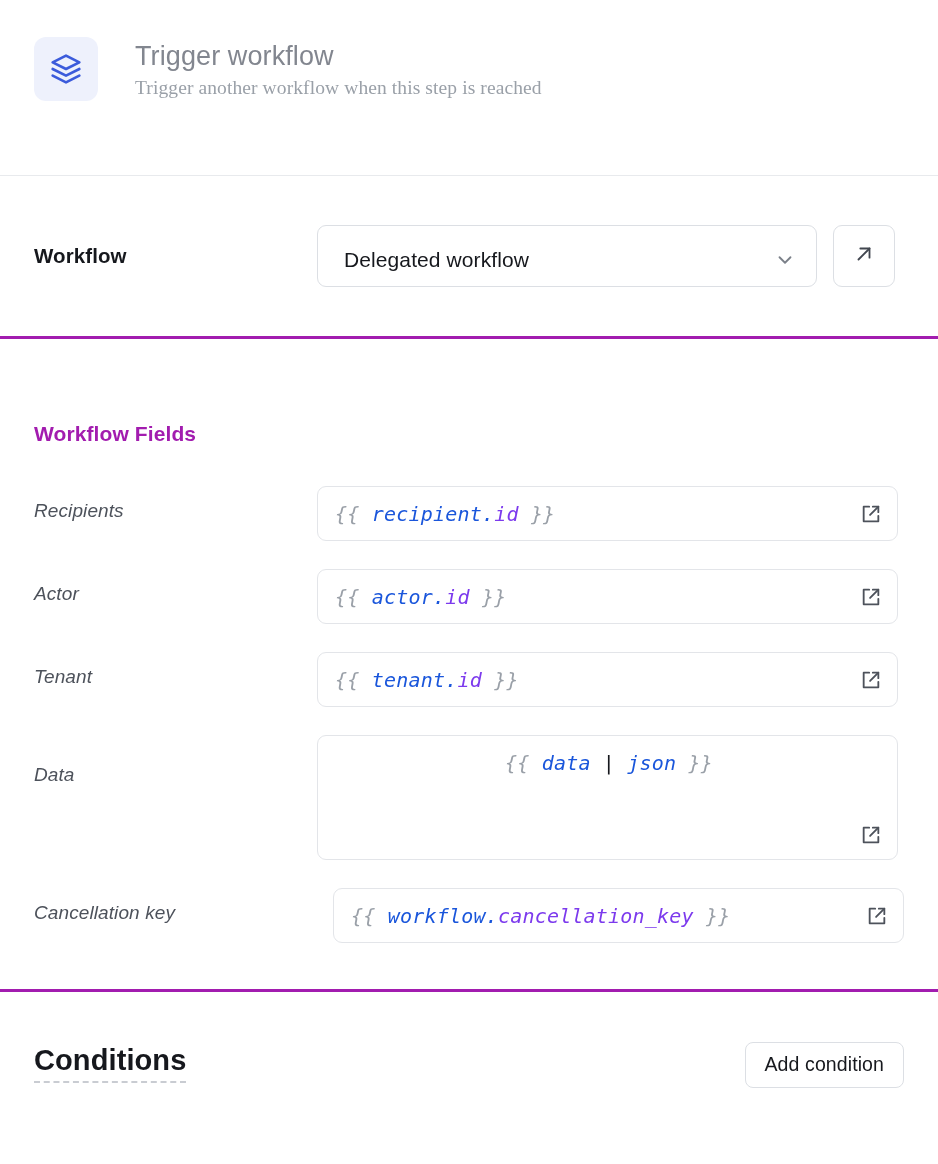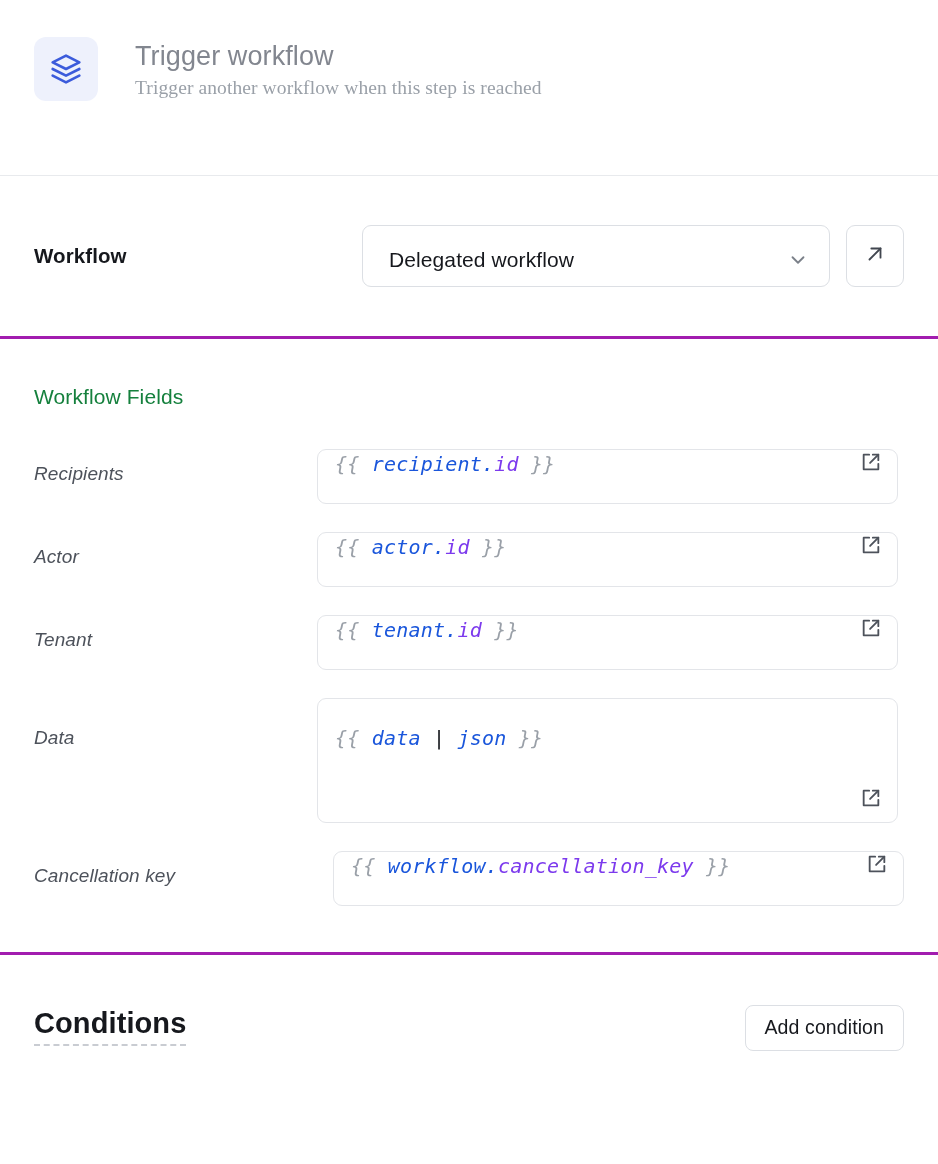--- a/index.html
+++ b/index.html
@@ -69,21 +69,20 @@
   .select-box {
     width: 500px;
     height: 62px;
     border: 1px solid #dcdfe4;
     border-radius: 9px;
     background: #fff;
     display: flex;
     align-items: center;
     padding: 8px 20px 0 26px;
     cursor: pointer;
-    margin-left: 45px;
   }
   .select-value {
     flex: 1;
     font-size: 21px;
     color: #16181d;
     letter-spacing: 0.1px;
   }
   .chev { width: 22px; height: 22px; display: block; }
   .open-btn {
     width: 62px; height: 62px;
@@ -92,24 +91,25 @@
     border-radius: 9px;
     background: #fff;
     display: flex; align-items: center; justify-content: center;
     cursor: pointer;
   }
 
   
   .fields-section { padding-top: 46px; padding-bottom: 46px; }
   .section-title {
     font-size: 21px;
-    font-weight: 400;
-    color: #15803d;
+    font-weight: 700;
+    color: #a21caf;
     letter-spacing: 0.1px;
     margin-bottom: 40px;
+    margin-top: 37px;
   }
 
   .field-row {
     display: flex;
     align-items: flex-start;
     margin-bottom: 28px;
     font-style: italic;
   }
   .field-row:last-child { margin-bottom: 0; gap: 16px; }
   .field-label {
@@ -122,29 +122,31 @@
   }
   .field-label.tall { padding-top: 29px; }
 
   .input-box {
     width: 581px;
     min-height: 55px;
     border: 1px solid #e3e5e9;
     border-radius: 9px;
     background: #fff;
     display: flex;
+    align-items: center;
     padding: 0 14px 0 17px;
     cursor: text;
     position: relative;
   }
   .input-box.area {
     min-height: 125px;
     align-items: flex-start;
-    padding-top: 25px;
+    padding-top: 13px;
     padding-bottom: 10px;
+    text-align: center;
   }
   .code {
     flex: 1;
     font-family: "DejaVu Sans Mono", monospace;
     font-size: 20px;
     line-height: 28px;
     white-space: pre;
     letter-spacing: 0.2px;
   }
   .code .br  { color: #9aa0a8; }

